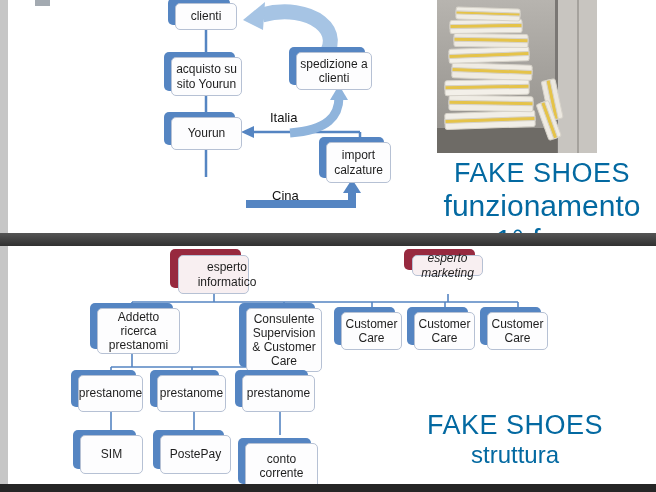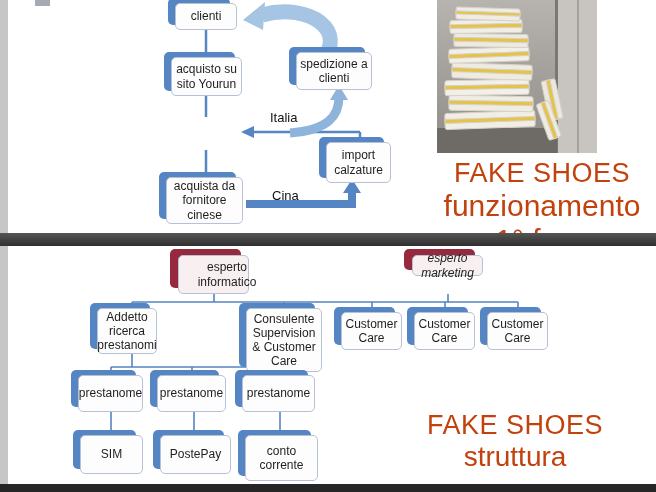--- a/index.html
+++ b/index.html
@@ -14,21 +14,21 @@
   .bottom-bar{position:absolute;left:0;top:484px;width:656px;height:8px;background:#262626;}
   .artifact{position:absolute;left:27px;top:0;width:15px;height:6px;background:#a3aab1;}
 
   .box{position:absolute;background:#fdfdfe;border:1px solid #b6c1d4;border-radius:5px;
        box-shadow:-7px -5px 0 0 #5585c2;display:flex;align-items:center;justify-content:center;
        text-align:center;font-size:12px;line-height:1.18;color:#1e1e1e;padding:2px 3px;
        box-sizing:border-box;}
   .box.maroon{box-shadow:-8px -6px 0 0 #97293f;background:#f8eff1;}
   .flow-label{position:absolute;font-size:13px;color:#111;}
   .overlay{position:absolute;left:0;top:0;pointer-events:none;}
-  .caption{position:absolute;text-align:center;color:#c2410c;}
+  .caption{position:absolute;text-align:center;color:#0369a1;}
   .caption .l1{font-size:27px;letter-spacing:.5px;}
   .caption .l2{font-size:30px;}
   .photo{position:absolute;left:429px;top:0;width:160px;height:153px;}
 </style>
 </head>
 <body>
 
 <div class="stage">
   <div class="left-strip"></div>
 
@@ -67,25 +67,25 @@
 
     <div class="box" style="left:167px;top:3px;width:62px;height:27px;">
       <span>clienti</span>
     </div>
     <div class="box" style="left:163px;top:57px;width:71px;height:39px;">
       <span>acquisto su sito Yourun</span>
     </div>
     <div class="box" style="left:288px;top:52px;width:76px;height:38px;">
       <span>spedizione a clienti</span>
     </div>
+    <div class="box" style="left:163px;top:117px;width:71px;height:33px;">
+      <span>Yourun</span>
+    </div>
     <div class="box" style="left:318px;top:142px;width:65px;height:41px;">
       <span>import calzature</span>
-    </div>
-    <div class="box" style="left:158px;top:177px;width:77px;height:47px;">
-      <span>acquista da fornitore cinese</span>
     </div>
 
     <div class="flow-label" style="left:262px;top:110px;">Italia</div>
     <div class="flow-label" style="left:264px;top:188px;">Cina</div>
 
     <svg class="photo" viewBox="0 0 160 153">
       <defs>
         <linearGradient id="wall" x1="0" y1="0" x2="0" y2="1">
           <stop offset="0" stop-color="#b7b4af"></stop>
             <stop offset="1" stop-color="#8f8c87"></stop>
@@ -171,21 +171,21 @@
       </g>
     </svg>
 
     <div class="box maroon" style="left:170px;top:9px;width:71px;height:39px;padding-left:30px;">
       <span>esperto informatico</span>
     </div>
     <div class="box maroon" style="left:404px;top:9px;width:71px;height:21px;font-style:italic;">
       <span>esperto marketing</span>
     </div>
 
-    <div class="box" style="left:89px;top:62px;width:60px;height:46px;">
+    <div class="box" style="left:89px;top:62px;width:83px;height:46px;">
       <span>Addetto ricerca prestanomi</span>
     </div>
     <div class="box" style="left:238px;top:62px;width:76px;height:64px;">
       <span>Consulente Supervision &amp; Customer Care</span>
     </div>
     <div class="box" style="left:333px;top:66px;width:61px;height:38px;">
       <span>Customer Care</span>
     </div>
     <div class="box" style="left:406px;top:66px;width:61px;height:38px;">
       <span>Customer Care</span>
@@ -203,24 +203,24 @@
     <div class="box" style="left:234px;top:129px;width:73px;height:37px;">
       <span>prestanome</span>
     </div>
 
     <div class="box" style="left:72px;top:189px;width:63px;height:39px;">
       <span>SIM</span>
     </div>
     <div class="box" style="left:152px;top:189px;width:71px;height:39px;">
       <span>PostePay</span>
     </div>
-    <div class="box" style="left:237px;top:189px;width:73px;height:46px;">
+    <div class="box" style="left:237px;top:197px;width:73px;height:46px;">
       <span>conto corrente</span>
     </div>
 
     <div class="caption" style="left:397px;top:164px;width:220px;">
       <div class="l1">FAKE SHOES</div>
-      <div class="l2" style="font-size:28px;">struttura</div>
+      <div class="l2" style="font-size:24px;">struttura</div>
     </div>
   </div>
 
   <div class="bottom-bar"></div>
 </div>
 
 </body></html>

